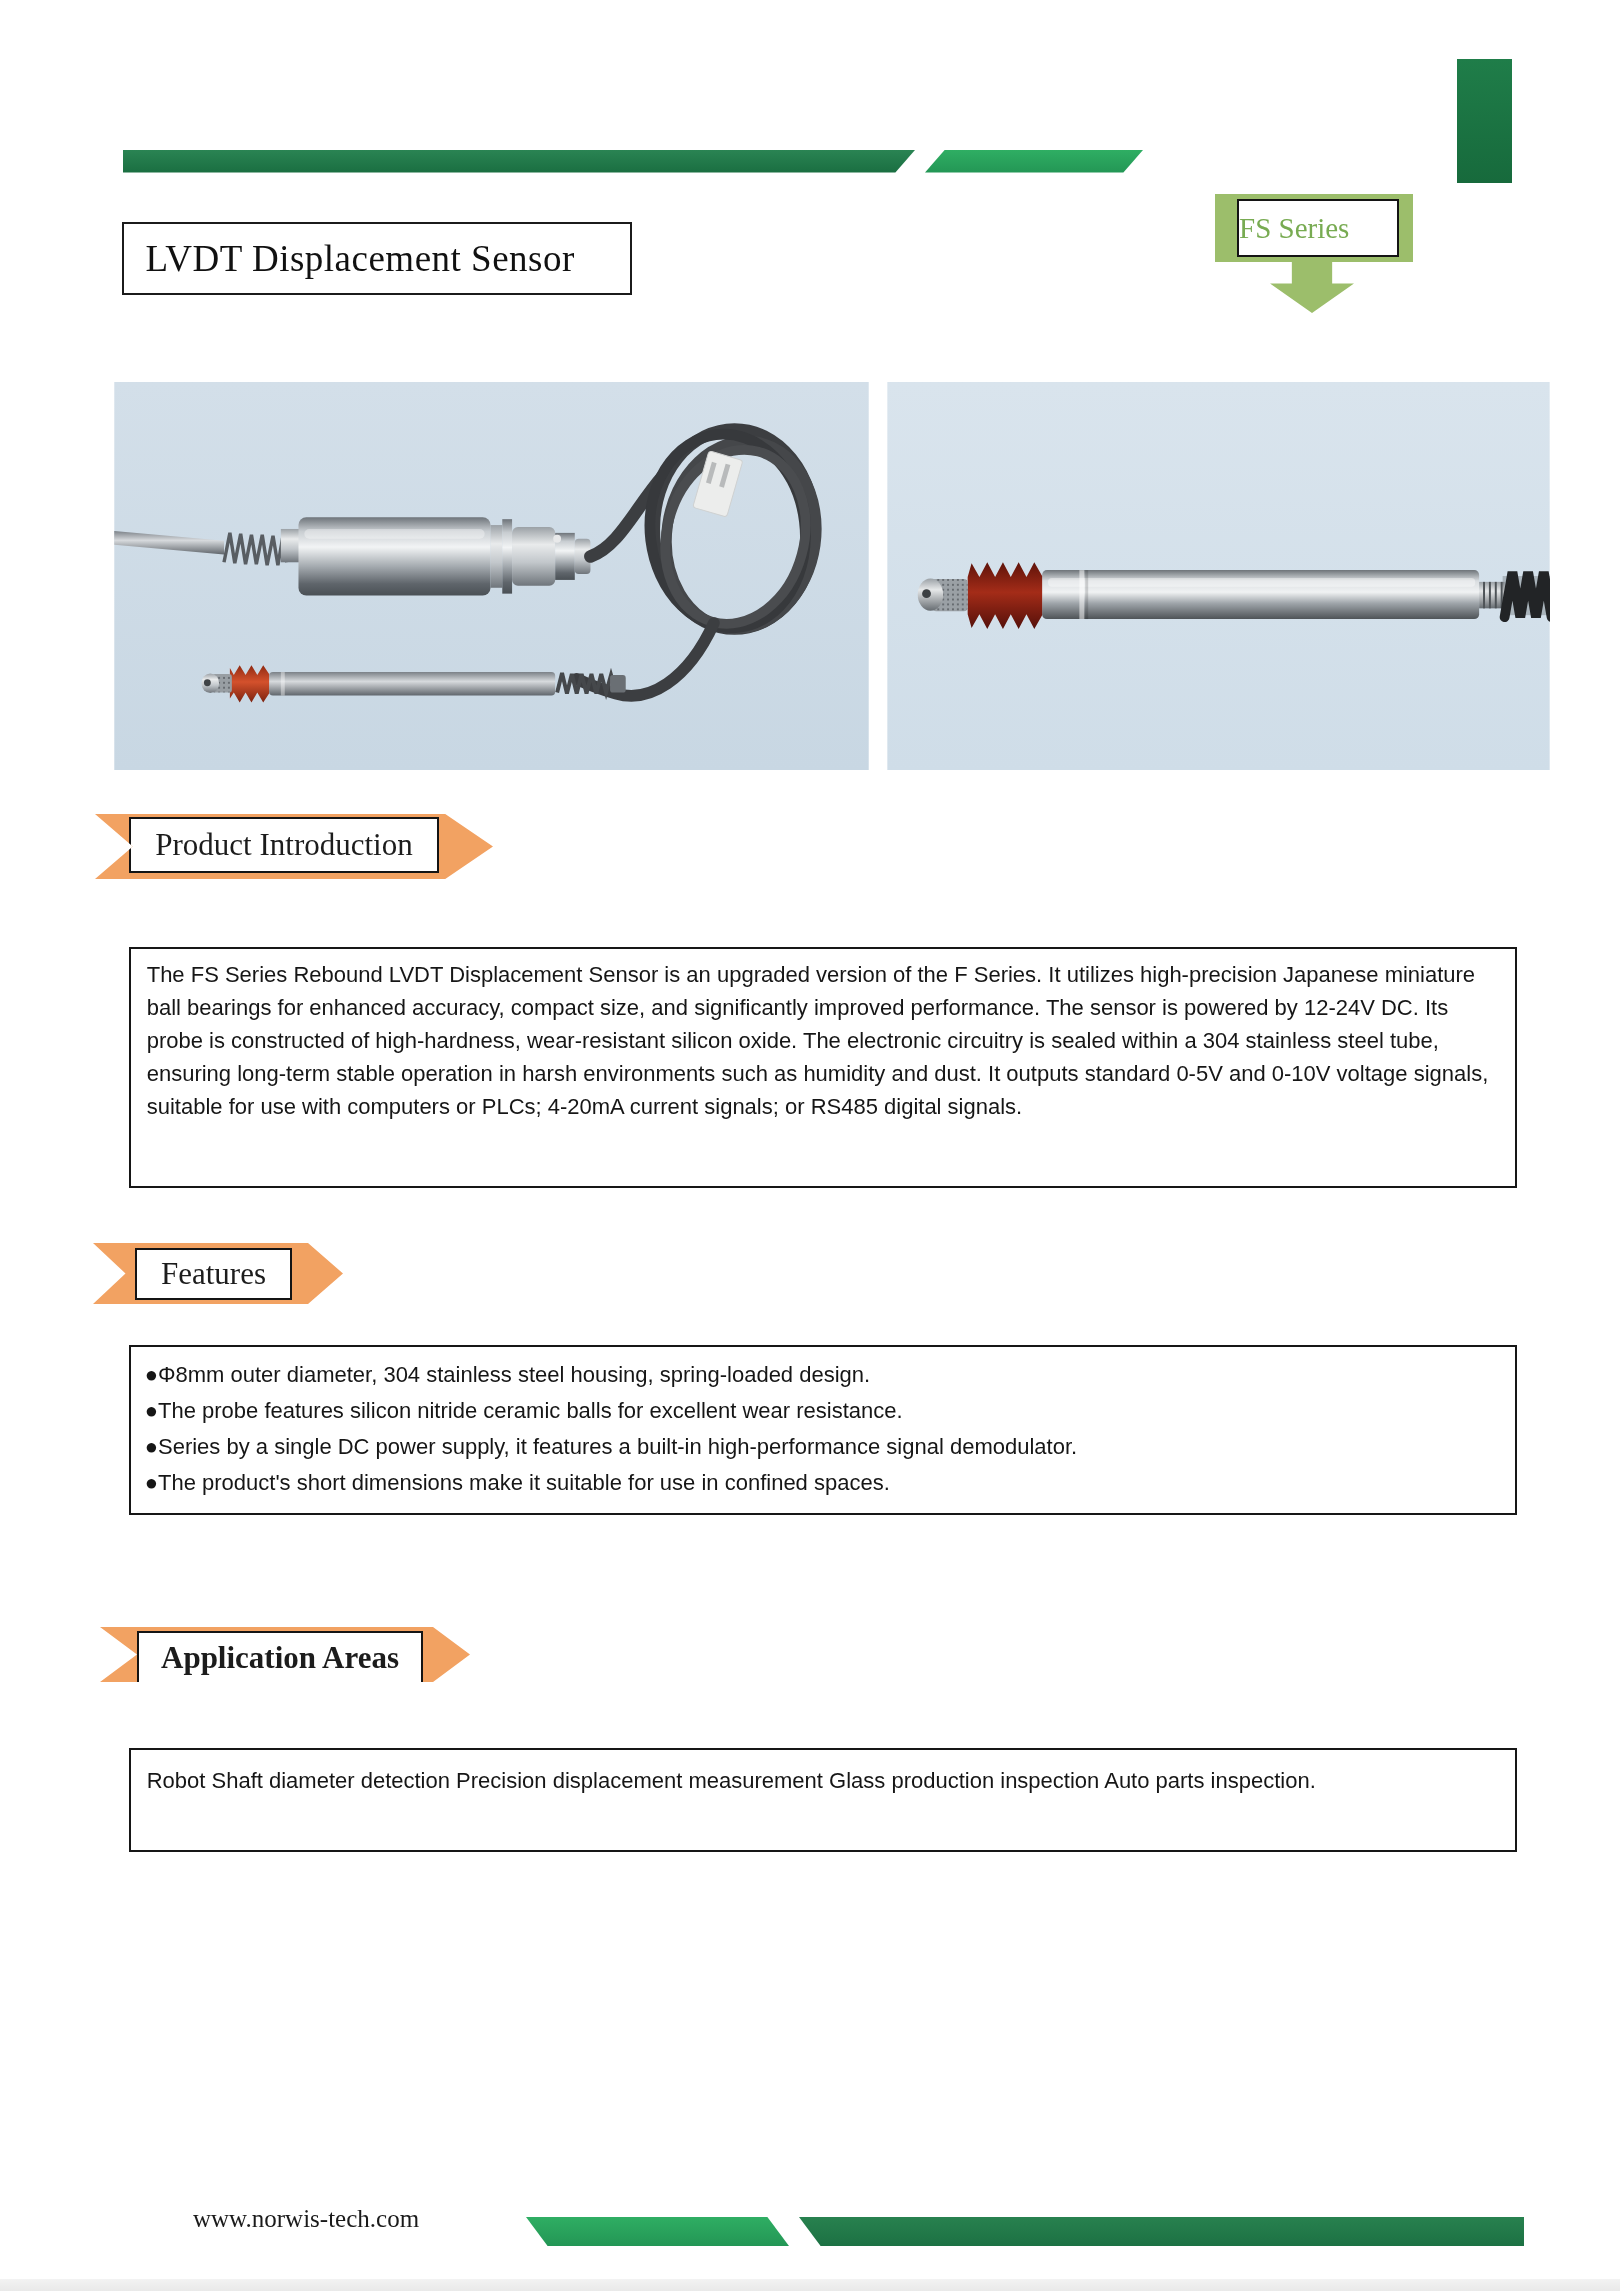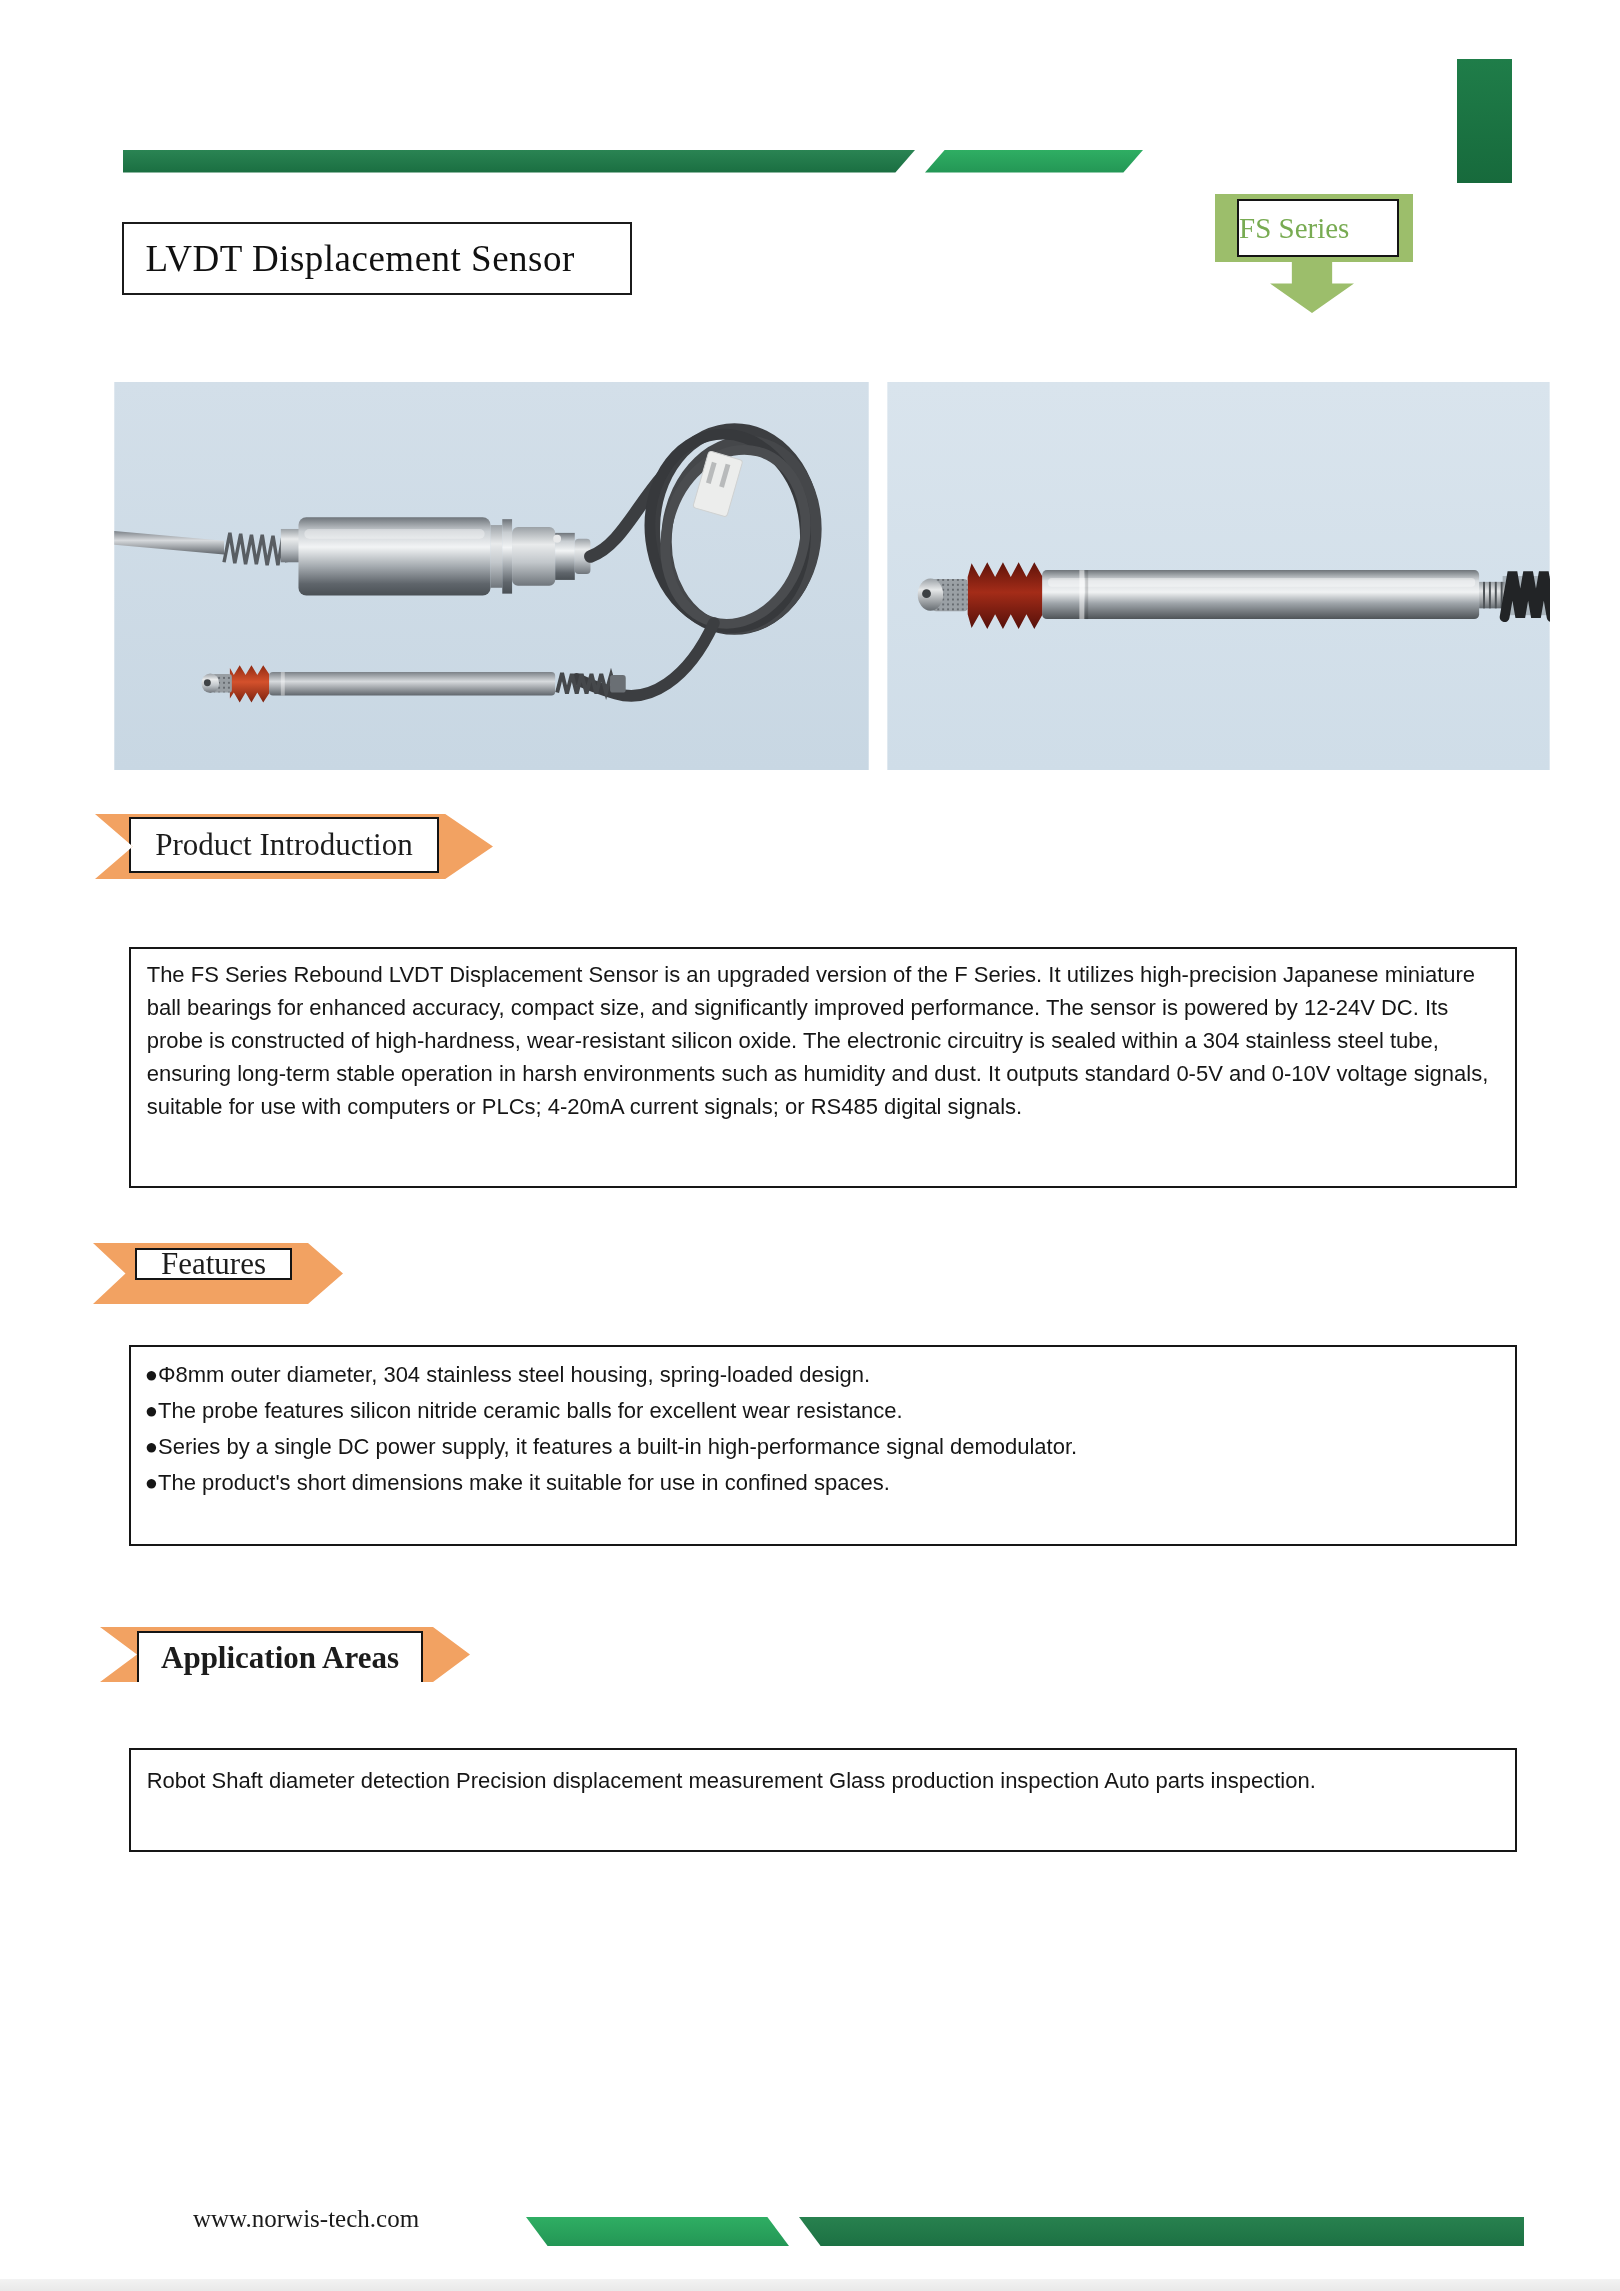--- a/index.html
+++ b/index.html
@@ -55,30 +55,30 @@
   .ribbon-features{left:93px;top:1243px;width:250px;height:61px;
     clip-path:polygon(0 0,86% 0,100% 50%,86% 100%,0 100%,13% 50%);}
   .ribbon-app{left:100px;top:1627px;width:370px;height:55px;
     clip-path:polygon(0 0,90% 0,100% 50%,90% 100%,0 100%,10% 50%);font-weight:bold;}
   .ribbon-label{
     position:absolute;background:#fff;border:2.9px solid #141414;box-sizing:border-box;
     display:flex;align-items:center;justify-content:center;
     font-family:"Liberation Serif",serif;font-size:31px;color:#1c1c1c;white-space:nowrap;
   }
   .ribbon-intro .ribbon-label{left:34px;top:2.9px;width:310px;height:56px;}
-  .ribbon-features .ribbon-label{left:42px;top:4.9px;width:157px;height:32px;}
+  .ribbon-features .ribbon-label{left:42px;top:4.9px;width:157px;height:52px;}
   .ribbon-app .ribbon-label{left:37px;top:3.9px;width:286px;height:55px;}
   
   .content-box{
     position:absolute;left:129px;width:1388px;background:#fff;
     border:2.9px solid #161616;box-sizing:border-box;
     font-size:22px;color:#161616;
   }
   .box-intro{top:947px;height:241px;padding:8.8px 15.7px 0 15.7px;line-height:33px;}
-  .box-features{top:1345px;height:201px;padding:9.8px 13.7px 0 13.7px;line-height:36px;}
+  .box-features{top:1345px;height:170px;padding:9.8px 13.7px 0 13.7px;line-height:36px;}
   .box-app{top:1748px;height:104px;padding:12.7px 15.7px 0 15.7px;line-height:36px;}
   .feature-line{white-space:nowrap;}
   
   .footer-url{
     position:absolute;left:193px;top:2205px;
     font-family:"Liberation Serif",serif;font-size:25px;color:#1a1a1a;
   }
   .footer-light{
     position:absolute;left:526px;top:2217px;width:263px;height:29px;
     background:linear-gradient(180deg,#2fae63,#239655);

